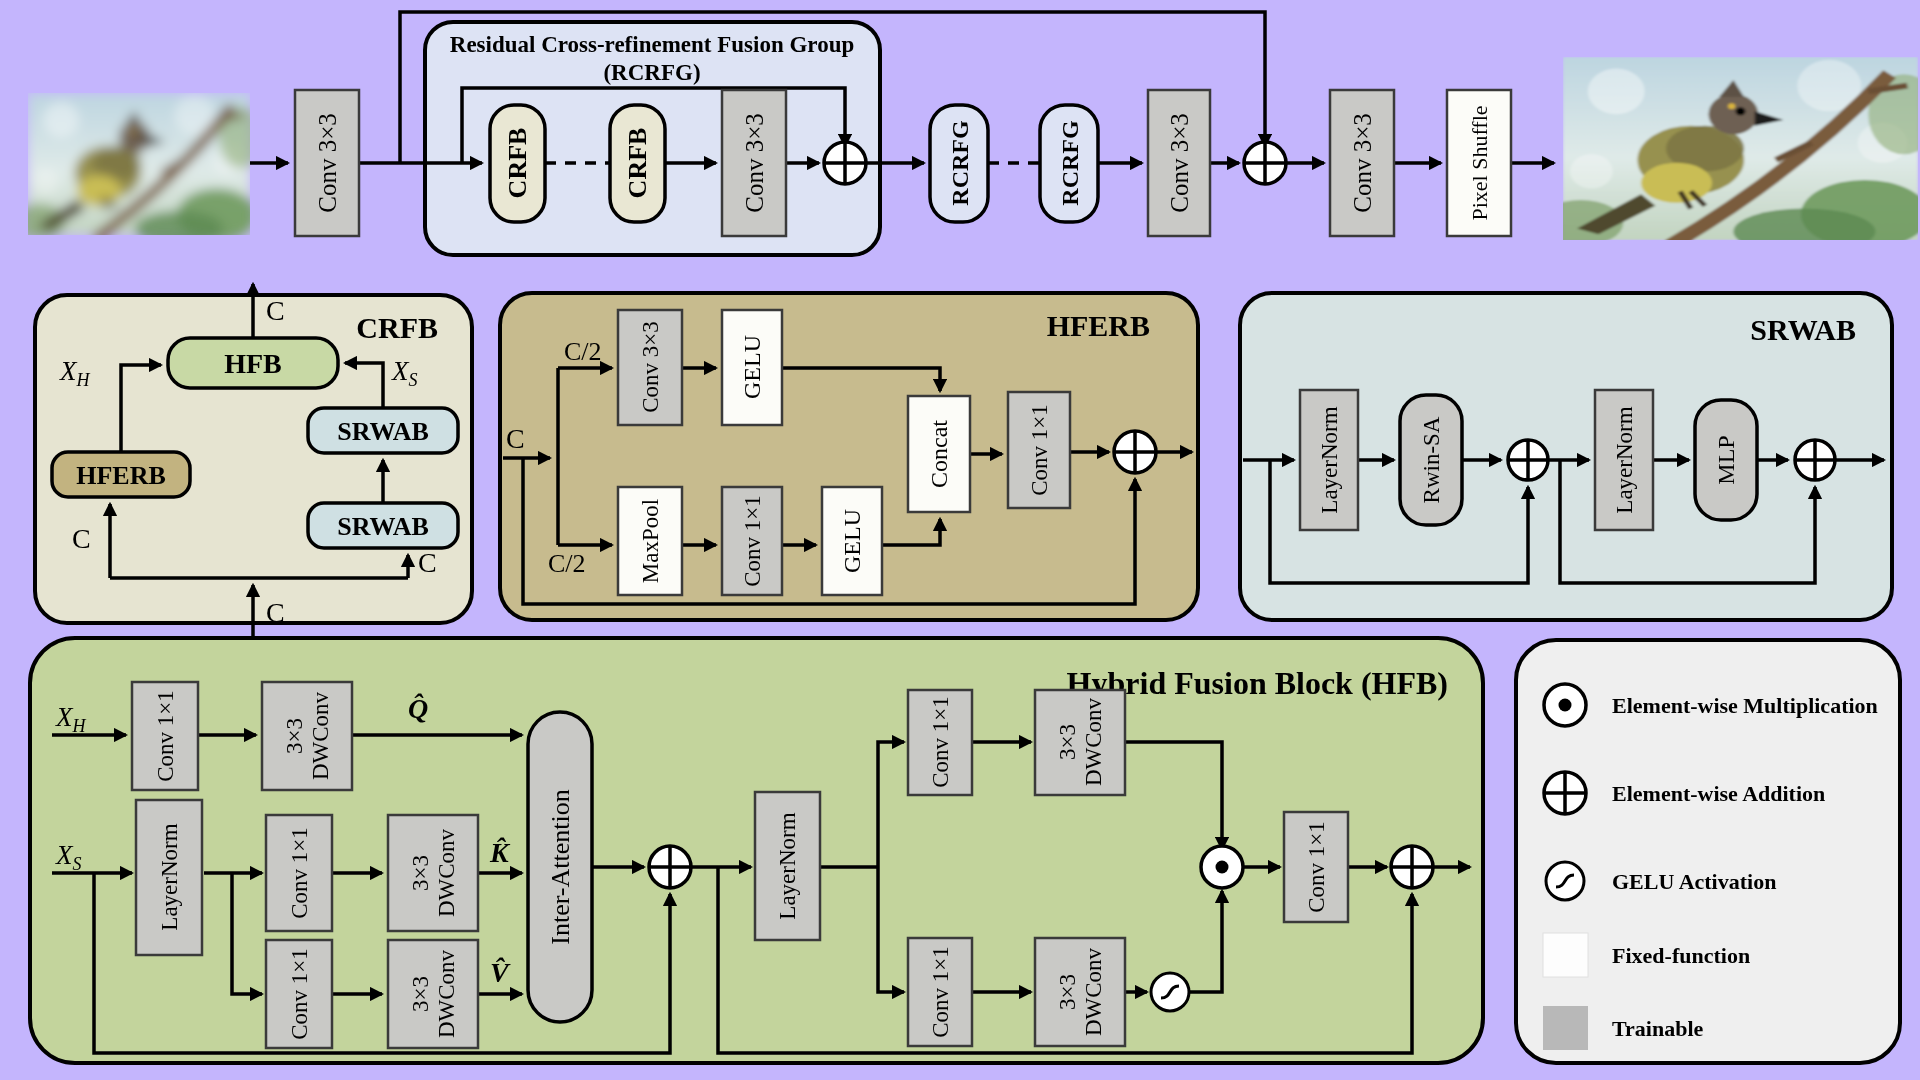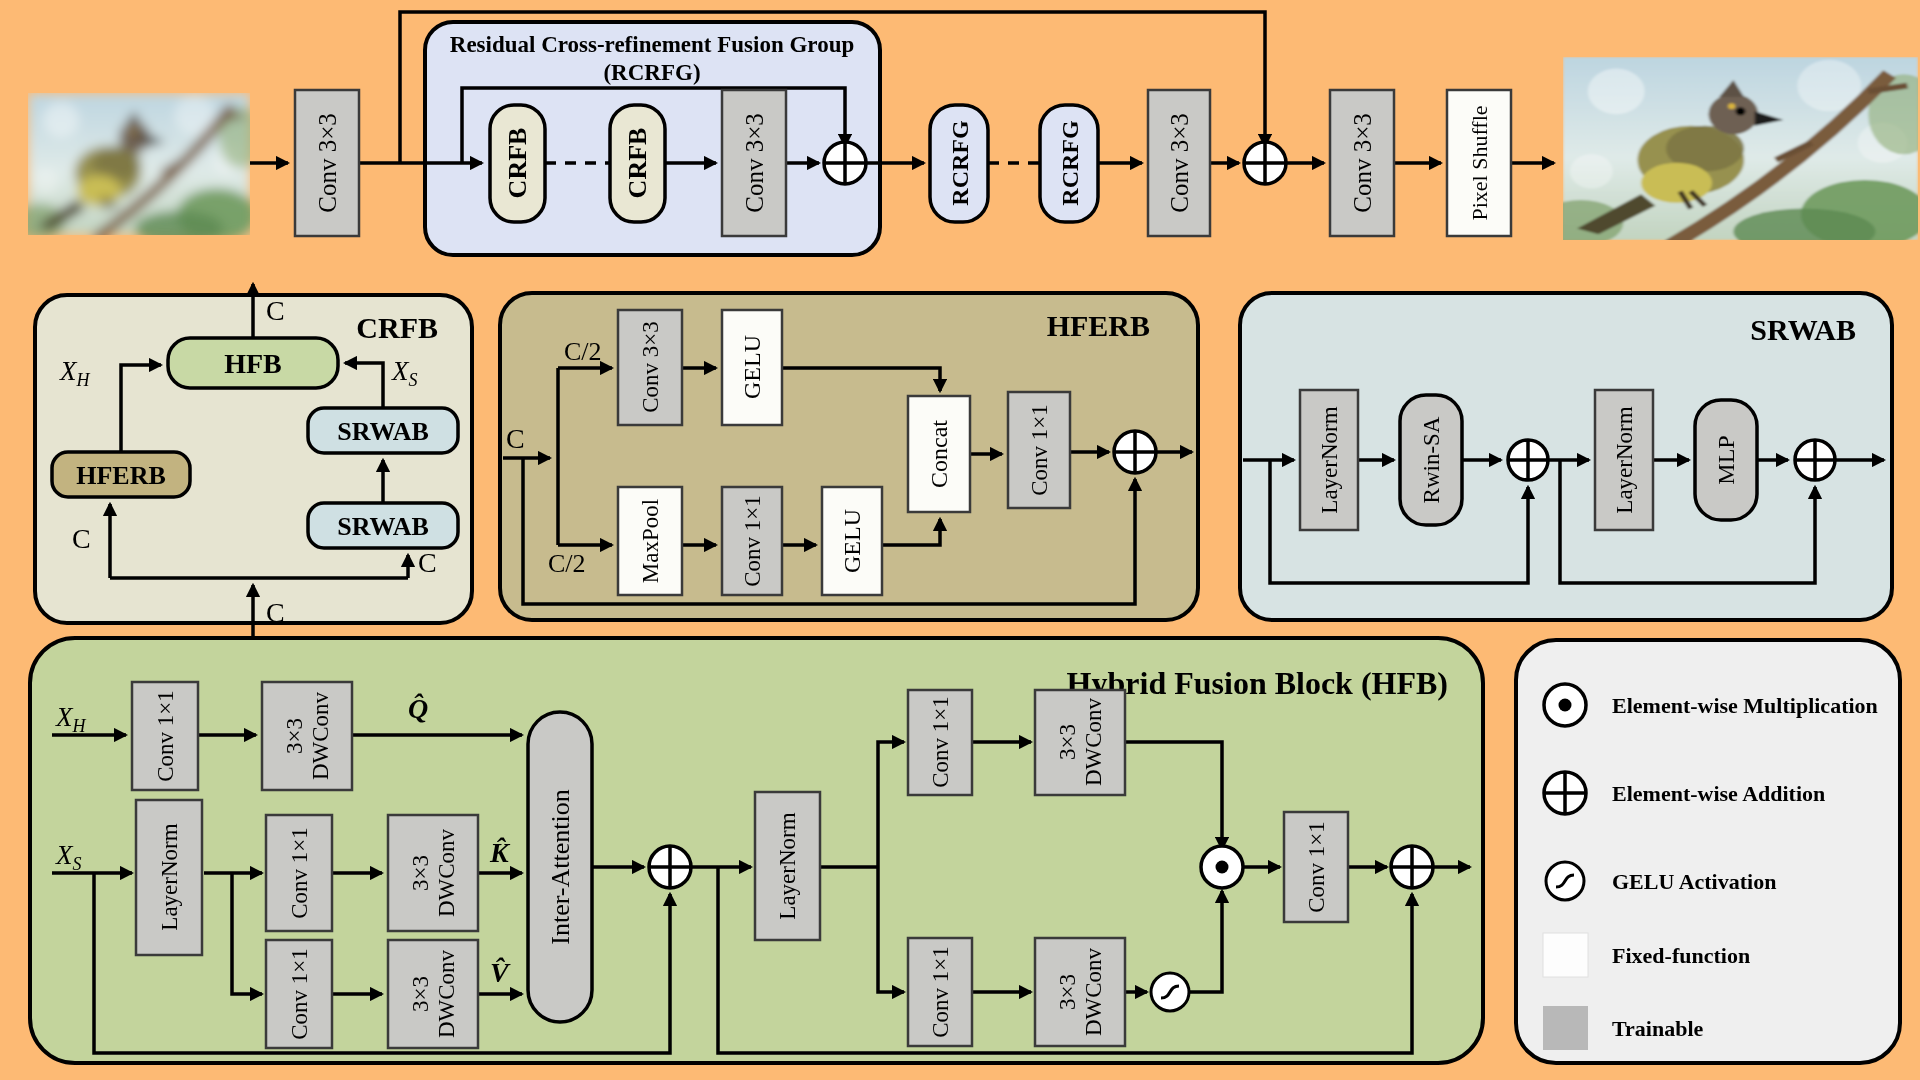--- a/index.html
+++ b/index.html
@@ -1,16 +1,16 @@
 <!DOCTYPE html>
 <html><head>
 <meta charset="utf-8">
 <style>
   html,body{margin:0;padding:0;background:#ffffff;}
-  .stage{width:1920px;height:1080px;position:relative;background:#fdba74;}
+  .stage{width:1920px;height:1080px;position:relative;background:#c4b5fd;}
   svg{display:block;}
   text{font-family:"Liberation Serif","DejaVu Serif",serif;fill:#000;}
   .b{font-weight:bold;}
   .i{font-style:italic;}
   .ln{stroke:#000;stroke-width:3.5;fill:none;}
   .lnd{stroke:#000;stroke-width:3.5;fill:none;stroke-dasharray:11 9;}
   .gray{fill:#c9c9c6;stroke:#3a3a3a;stroke-width:2.5;}
   .white{fill:#fcfcf8;stroke:#3a3a3a;stroke-width:2.5;}
   .opc{fill:#ffffff;stroke:#000;stroke-width:3.5;}
   .ops{stroke:#000;stroke-width:3.5;fill:none;}

